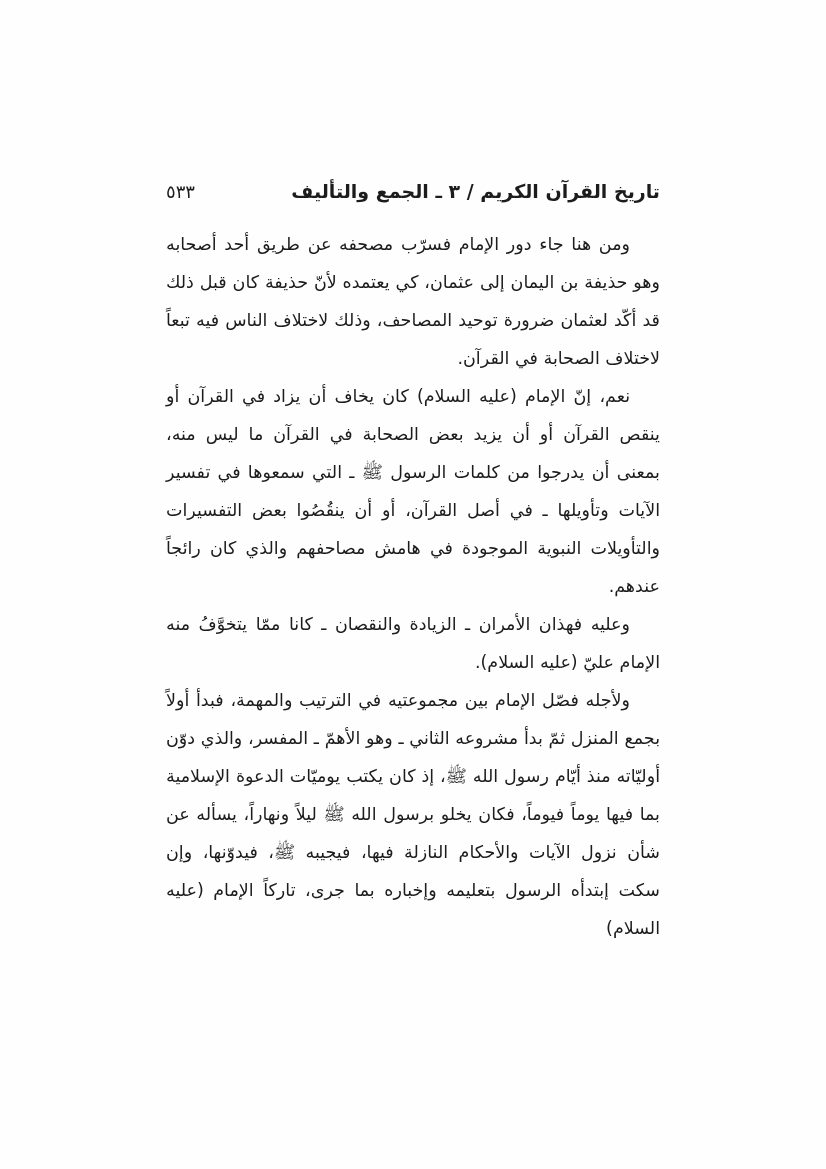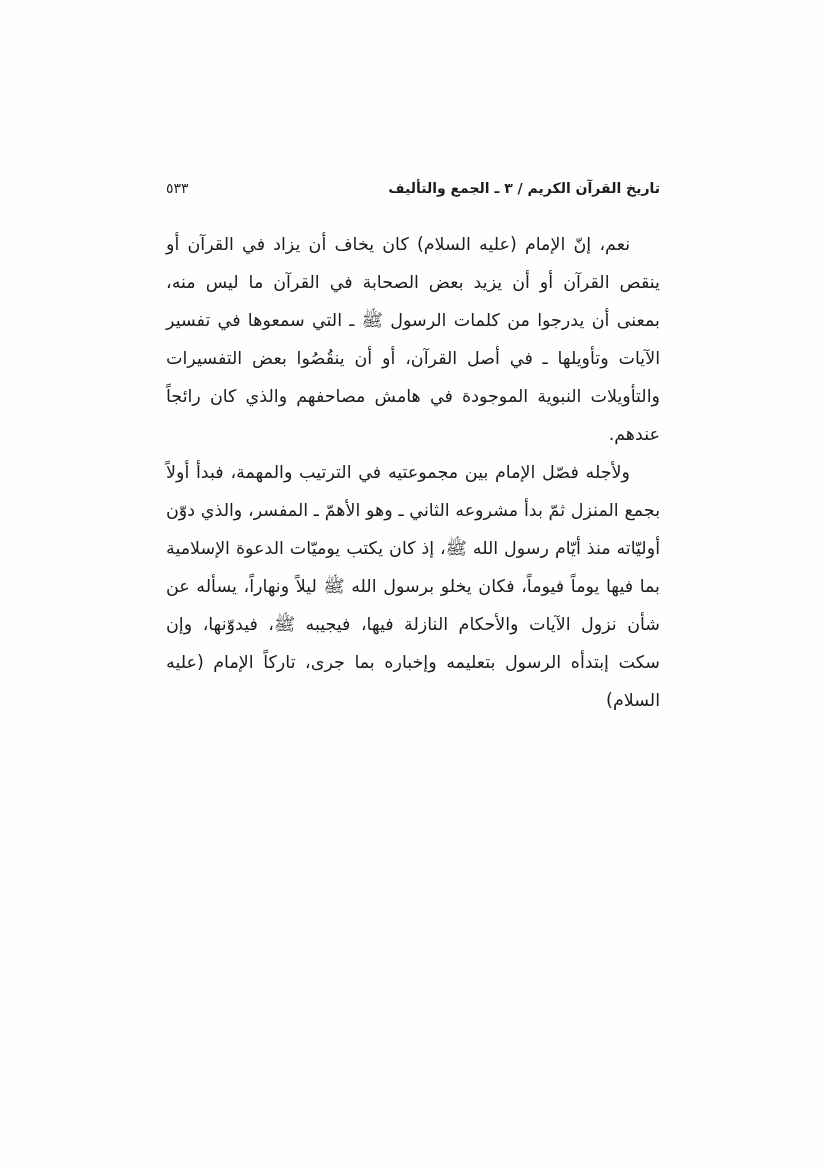--- a/index.html
+++ b/index.html
@@ -23,25 +23,25 @@
     top: 180px;
     right: 166px;
     left: 166px;
     display: flex;
     justify-content: space-between;
     align-items: baseline;
     direction: rtl;
   }
   .header-title {
     font-weight: bold;
-    font-size: 14px;
+    font-size: 19px;
     white-space: nowrap;
   }
   .page-number {
-    font-size: 14px;
+    font-size: 18px;
     letter-spacing: 1px;
   }
   .text-block {
     position: absolute;
     top: 225px;
     right: 166px;
     left: 166px;
     direction: rtl;
     text-align: justify;
     text-justify: inter-word;
@@ -59,17 +59,19 @@
 <body>
 
 <div class="page" dir="rtl">
 
   <div class="running-header">
     <span class="header-title">تاريخ القرآن الكريم / ٣ ـ الجمع والتأليف</span>
     <span class="page-number">٥٣٣</span>
   </div>
 
   <div class="text-block">
+      <p class="indent">ومن هنا جاء دور الإمام فسرّب مصحفه عن طريق أحد أصحابه وهو حذيفة بن اليمان إلى عثمان، كي يعتمده لأنّ حذيفة كان قبل ذلك قد أكّد لعثمان ضرورة توحيد المصاحف، وذلك لاختلاف الناس فيه تبعاً لاختلاف الصحابة في القرآن.</p>
       <p class="indent">نعم، إنّ الإمام (عليه السلام) كان يخاف أن يزاد في القرآن أو ينقص القرآن أو أن يزيد بعض الصحابة في القرآن ما ليس منه، بمعنى أن يدرجوا من كلمات الرسول ﷺ ـ التي سمعوها في تفسير الآيات وتأويلها ـ في أصل القرآن، أو أن ينقُصُوا بعض التفسيرات والتأويلات النبوية الموجودة في هامش مصاحفهم والذي كان رائجاً عندهم.</p>
+      <p class="indent">وعليه فهذان الأمران ـ الزيادة والنقصان ـ كانا ممّا يتخوَّفُ منه الإمام عليّ (عليه السلام).</p>
       <p class="indent">ولأجله فصّل الإمام بين مجموعتيه في الترتيب والمهمة، فبدأ أولاً بجمع المنزل ثمّ بدأ مشروعه الثاني ـ وهو الأهمّ ـ المفسر، والذي دوّن أوليّاته منذ أيّام رسول الله ﷺ، إذ كان يكتب يوميّات الدعوة الإسلامية بما فيها يوماً فيوماً، فكان يخلو برسول الله ﷺ ليلاً ونهاراً، يسأله عن شأن نزول الآيات والأحكام النازلة فيها، فيجيبه ﷺ، فيدوّنها، وإن سكت إبتدأه الرسول بتعليمه وإخباره بما جرى، تاركاً الإمام (عليه السلام)</p>
     </div>
 
 </div>
 
 </body></html>

